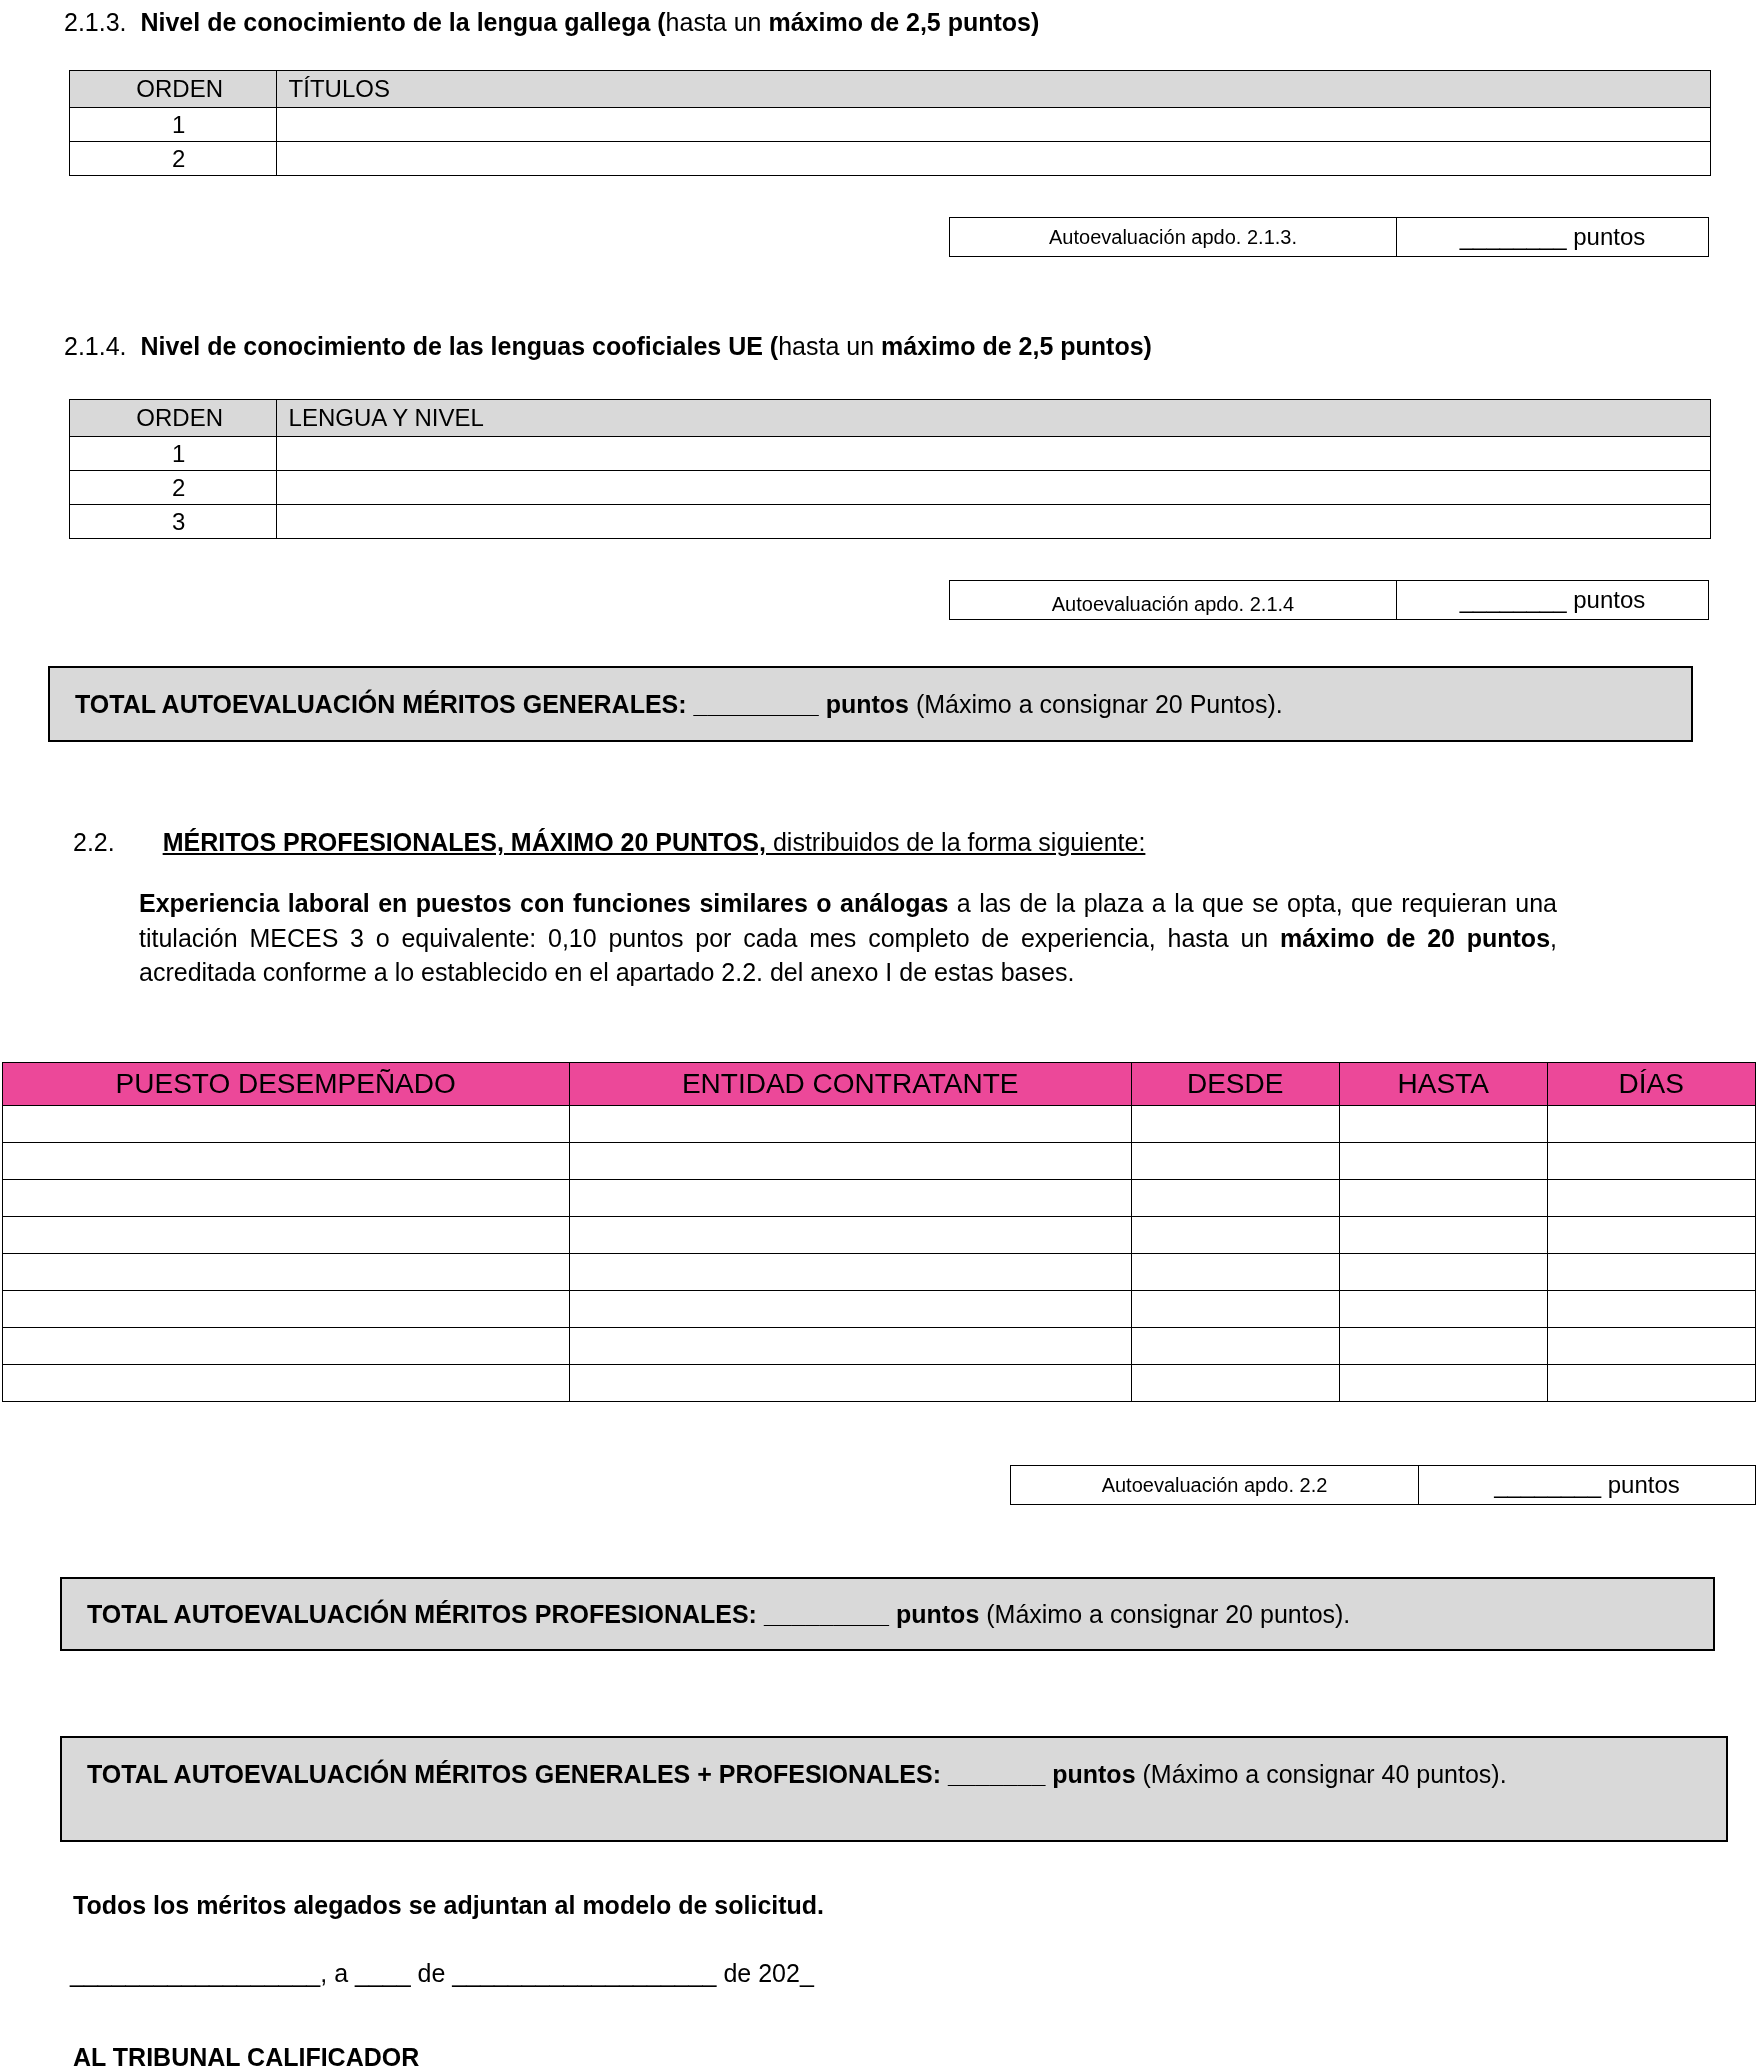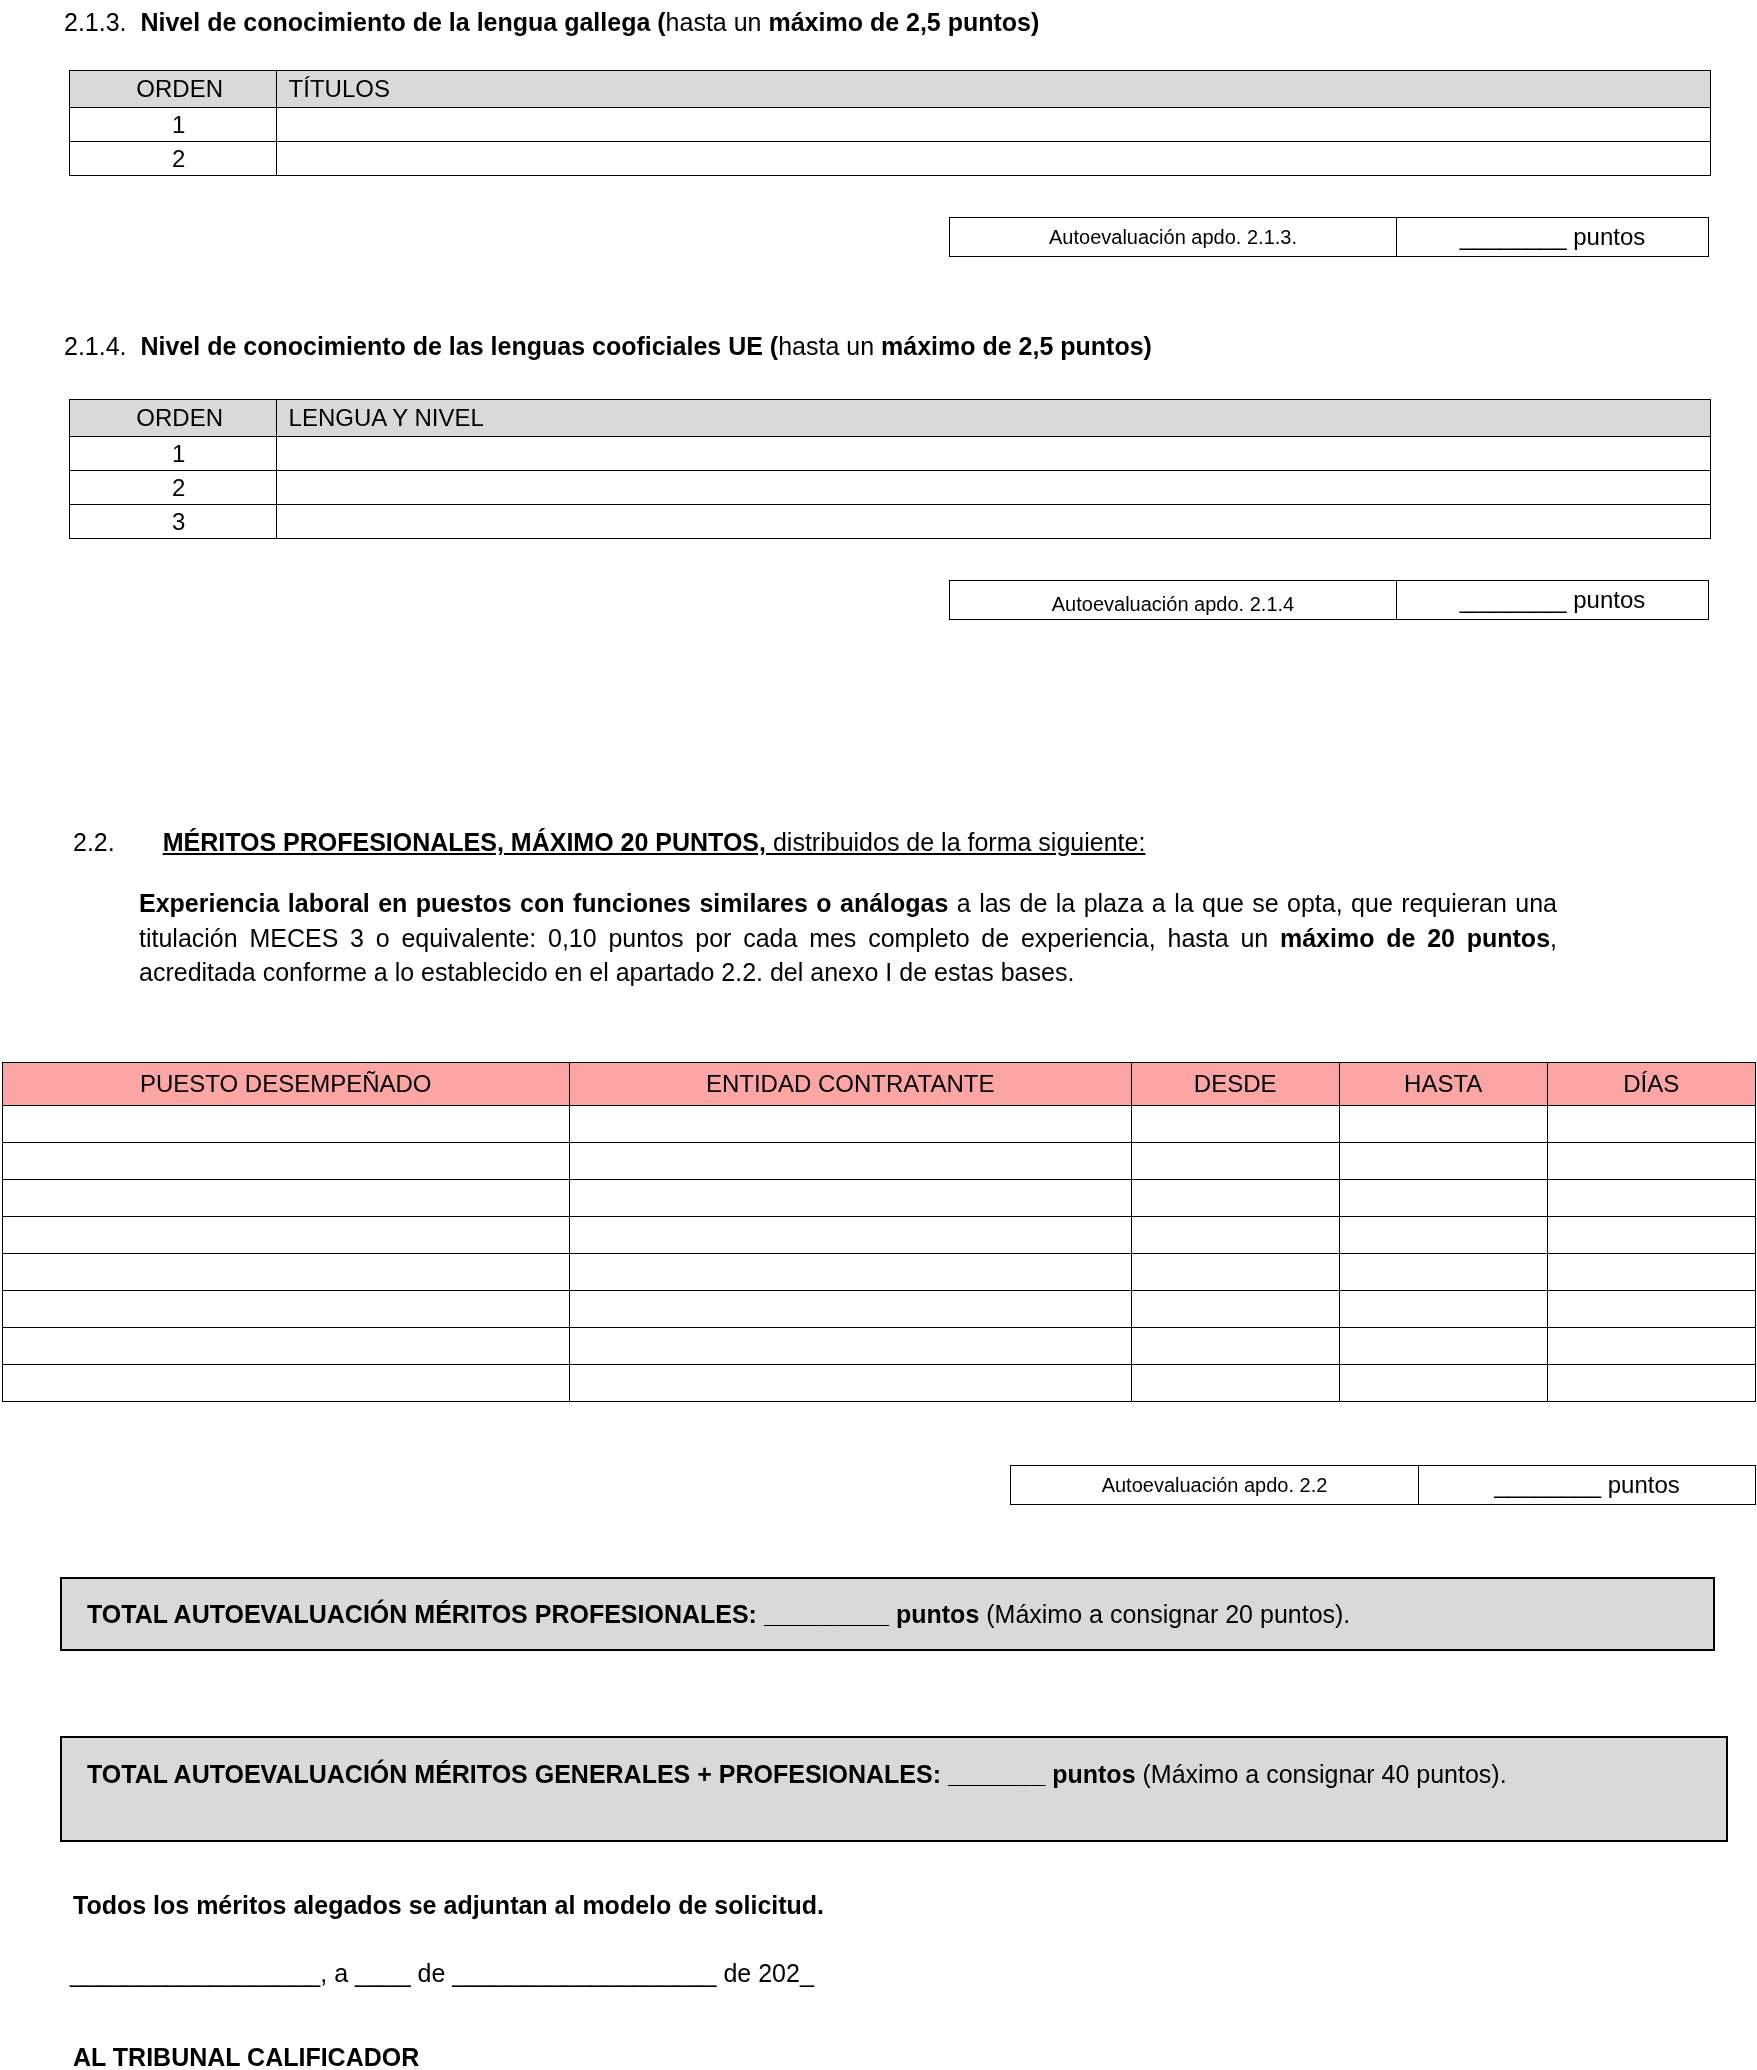--- a/index.html
+++ b/index.html
@@ -110,25 +110,25 @@
   .para b { font-weight: bold; margin-top: 40px; }
 
   
   .exp-table {
     position: absolute;
     border-collapse: collapse;
     table-layout: fixed;
     font-size: 24px;
   }
   .exp-table th {
-    background: #fca5a5;
+    background: #ec4899;
     border: 1.7px solid #000;
     height: 40px;
     font-weight: normal;
-    font-size: 24px;
+    font-size: 28px;
     text-align: center;
     vertical-align: middle;
   }
   .exp-table td {
     border: 1.7px solid #000;
     height: 34px;
     background: #fff;
   }
 
   
@@ -205,20 +205,25 @@
         <td></td>
       </tr>
     </tbody>
   </table>
 
   <div class="autoeval" style="left:949px; top:580px; width:760px;">
     <div class="label" style="width:446px;margin-top:8px;">Autoevaluación apdo. 2.1.4</div>
     <div class="value">________ puntos</div>
   </div>
 
+  <div class="banner" style="left:48px; top:666px; width:1645px; height:76px;">
+    <div class="banner-text">
+      <b>TOTAL AUTOEVALUACIÓN MÉRITOS GENERALES: _________ puntos</b><span> (Máximo a consignar 20 Puntos).</span>
+    </div>
+  </div>
 
   <div class="heading" style="left:73px; top:827px;">
     <span class="num">2.2.</span>
     <span style="display:inline-block;width:41px"></span><span style="text-decoration:underline;"><b>MÉRITOS PROFESIONALES, MÁXIMO 20 PUNTOS,</b><span> distribuidos de la forma siguiente:</span></span>
   </div>
 
   <div class="para" style="left:139px; top:886px; width:1418px;">
     <b>Experiencia laboral en puestos con funciones similares o análogas</b><span> a las de la plaza a la que se opta, que requieran una titulación MECES 3 o equivalente: 0,10 puntos por cada mes completo de experiencia, hasta un </span><b>máximo de 20 puntos</b><span>, acreditada conforme a lo establecido en el apartado 2.2. del anexo I de estas bases.</span>
   </div>
 

